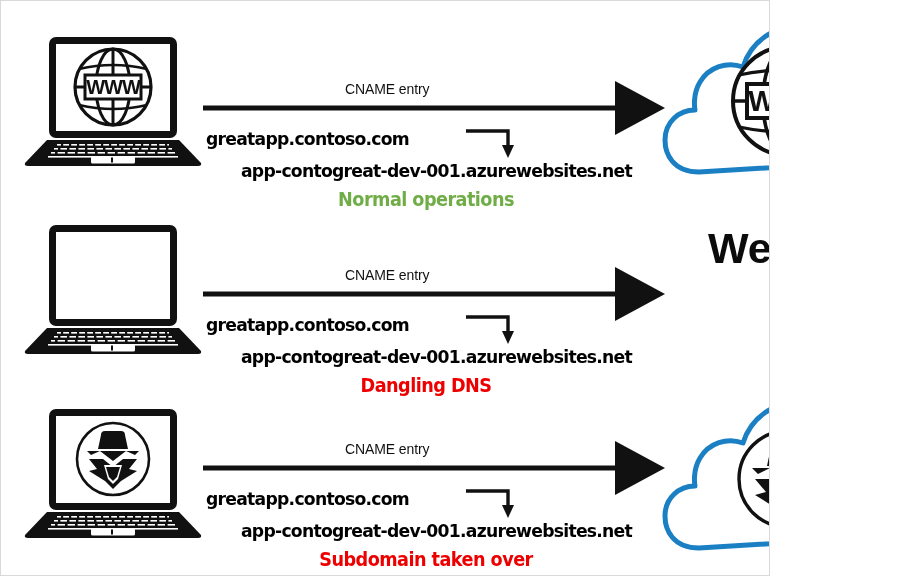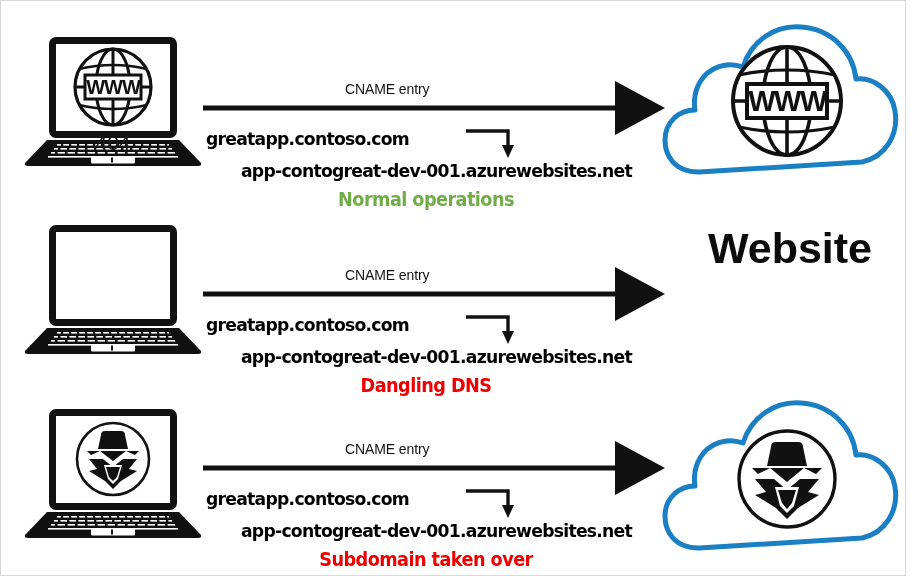--- a/index.html
+++ b/index.html
@@ -5,21 +5,21 @@
   html, body {
     margin: 0;
     padding: 0;
     background: #ffffff;
   }
   body {
     font-family: "Liberation Sans", sans-serif;
   }
   #canvas {
     position: relative;
-    width: 906px;
+    width: 770px;
     height: 576px;
     background: #ffffff;
     border: 1px solid #d9d9d9;
     box-sizing: border-box;
     overflow: hidden;
   }
   .row {
     position: absolute;
     left: 0;
     width: 914px;
@@ -260,21 +260,20 @@
               <rect x="102" y="116.6" width="2.6" height="3"></rect>
             <rect x="112" y="116.6" width="2.6" height="3"></rect>
               <rect x="122" y="116.6" width="2.6" height="3"></rect>
             <rect x="132" y="116.6" width="2.6" height="3"></rect>
               <rect x="142" y="116.6" width="2.6" height="3"></rect>
           </g>
           <rect x="68" y="121.5" width="44" height="7" rx="1.5" fill="#ffffff"></rect>
           <rect x="88" y="122.5" width="2" height="5" fill="#111111"></rect>
         </g>
       </svg>
-      <div class="screen-404" style="left:0;top:0;width:180px;text-align:center;transform:translateY(-92px)">404</div>
     </div>
 
     <div class="mid" style="left:202px;top:96px">
       <svg width="460" height="40" viewBox="0 0 460 40">
         <line x1="0" y1="11" x2="415" y2="11" stroke="#111111" stroke-width="5"></line>
         <polygon points="412,-16 462,11 412,38" fill="#111111"></polygon>
       </svg>
     </div>
     <div class="arrow-label" style="left:344px;top:80px">CNAME entry</div>
 

